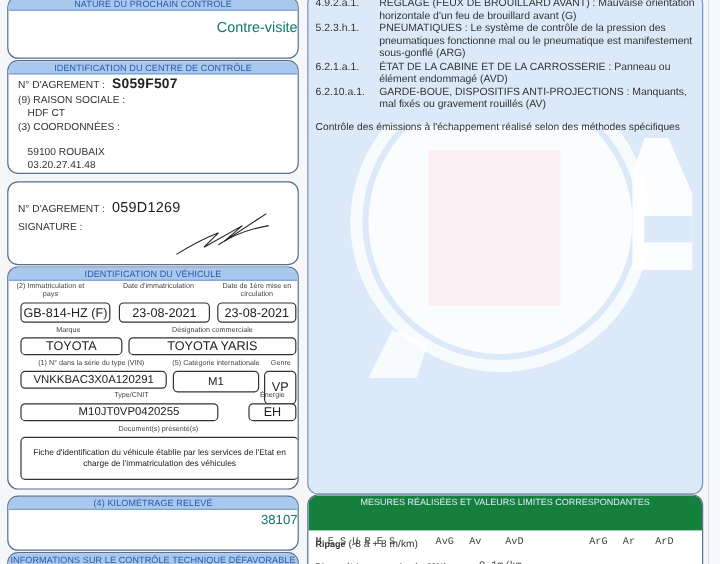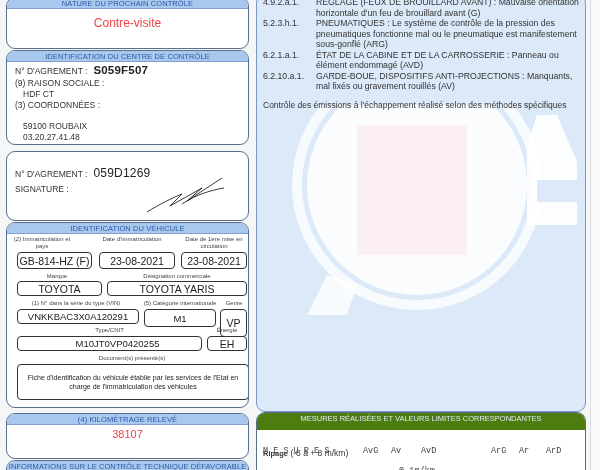--- a/index.html
+++ b/index.html
@@ -11,21 +11,21 @@
     position: absolute; left: 6px; width: 243px;
     background: #fff; border: 1px solid #5a6f8e; border-radius: 9px;
     overflow: hidden;
   }
   .panel-head {
     height: 11px; background: #a8c8ee; color: #2c5aa8;
     font-size: 7.5px; text-align: center; line-height: 11px;
     text-transform: uppercase; letter-spacing: 0.1px;
     border-bottom: 1px solid #7f9fd0;
   }
-  .center-big { text-align: center; font-size: 12px; margin-top: 7px; color: #ef4444; }
+  .center-big { text-align: right; font-size: 12px; margin-top: 7px; color: #0f766e; }
 
   .kv { font-size: 8.5px; color: #333; line-height: 11px; padding-left: 8px; }
   .kv .indent { padding-left: 8px; display: block; }
   .agrement-row { display: flex; align-items: baseline; gap: 6px; padding-left: 8px; margin-top: 2px; }
   .agrement-label { font-size: 8.5px; color: #333; }
   .agrement-val { font-size: 11.5px; font-weight: bold; color: #222; letter-spacing: 0.2px; }
   .agrement-val.normal { font-weight: normal; font-size: 12px; }
 
   .vlabel { position: absolute; font-size: 6px; color: #444; text-align: center; line-height: 7px; }
   .vbox {
@@ -43,21 +43,21 @@
   .defect { display: flex; }
   .defect .code { width: 53px; flex-shrink: 0; }
   .defect .txt { flex: 1; }
   .emission-note { margin-top: 8px; font-size: 8.5px; }
 
   .measures-panel {
     position: absolute; left: 256px; top: 412px; width: 330px; height: 70px;
     background: #fff; border: 1px solid #5a6f8e; border-radius: 9px 9px 0 0; overflow: hidden;
   }
   .measures-head {
-    height: 17px; background: #4d7c0f; color: #dfe9fb; font-size: 7.5px; text-align: center;
+    height: 29px; background: #15803d; color: #dfe9fb; font-size: 7.5px; text-align: center;
     line-height: 11px; text-transform: uppercase;
   }
   .mono { font-family: "Liberation Mono", monospace; margin-top: 18px; }
   .measures-cols { position: absolute; top: 15px; left: 6px; right: 6px; font-size: 8.5px; color: #444; }
   .measures-cols span { position: absolute; top: 0; }
   .ripage { position: absolute; top: 35px; left: 6px; font-size: 8.5px; color: #333; }
   .ripage b { font-size: 7.5px; }
   .ripage-val { position: absolute; top: 35px; left: 137px; font-size: 8.5px; color: #444; }
   .cutoff-row { position: absolute; top: 56px; left: 6px; font-size: 7px; color: #555; font-weight: bold; }
 
@@ -123,21 +123,21 @@
     <div class="vlabel" style="left:135px; top:77px; width:76px;">(5) Catégorie internationale</div>
     <div class="vlabel" style="left:212px; top:77px; width:30px;">Genre</div>
 
     <div class="vbox" style="left:10px; top:86px; width:122px; height:15px; font-size:9.5px;">VNKKBAC3X0A120291</div>
     <div class="vbox" style="left:137px; top:86px; width:72px; height:18px; font-size:9.5px;">M1</div>
     <div class="vbox" style="left:213px; top:86px; width:27px; height:28px;">VP</div>
 
     <div class="vlabel" style="left:10px; top:104px; width:185px;">Type/CNIT</div>
     <div class="vlabel" style="left:200px; top:104px; width:40px;">Énergie</div>
 
-    <div class="vbox" style="left:10px; top:113px; width:185px; height:15px; font-size:9.5px;padding-left:16px;">M10JT0VP0420255</div>
+    <div class="vbox" style="left:10px; top:113px; width:165px; height:15px; font-size:9.5px;padding-left:16px;">M10JT0VP0420255</div>
     <div class="vbox" style="left:200px; top:113px; width:40px; height:15px;">EH</div>
 
     <div class="vlabel" style="left:10px; top:132px; width:230px;">Document(s) présenté(s)</div>
     <div class="vbox docbox" style="left:10px; top:141px; width:232px; height:36px;">Fiche d'identification du véhicule établie par les services de l'Etat en charge de l'immatriculation des véhicules</div>
   </div>
 
   <div class="panel" style="top:413px; height:46px;">
     <div class="panel-head">(4) KILOMÉTRAGE RELEVÉ</div>
     <div class="center-big" style="margin-top:3px; font-size:11px;">38107</div>
   </div>

